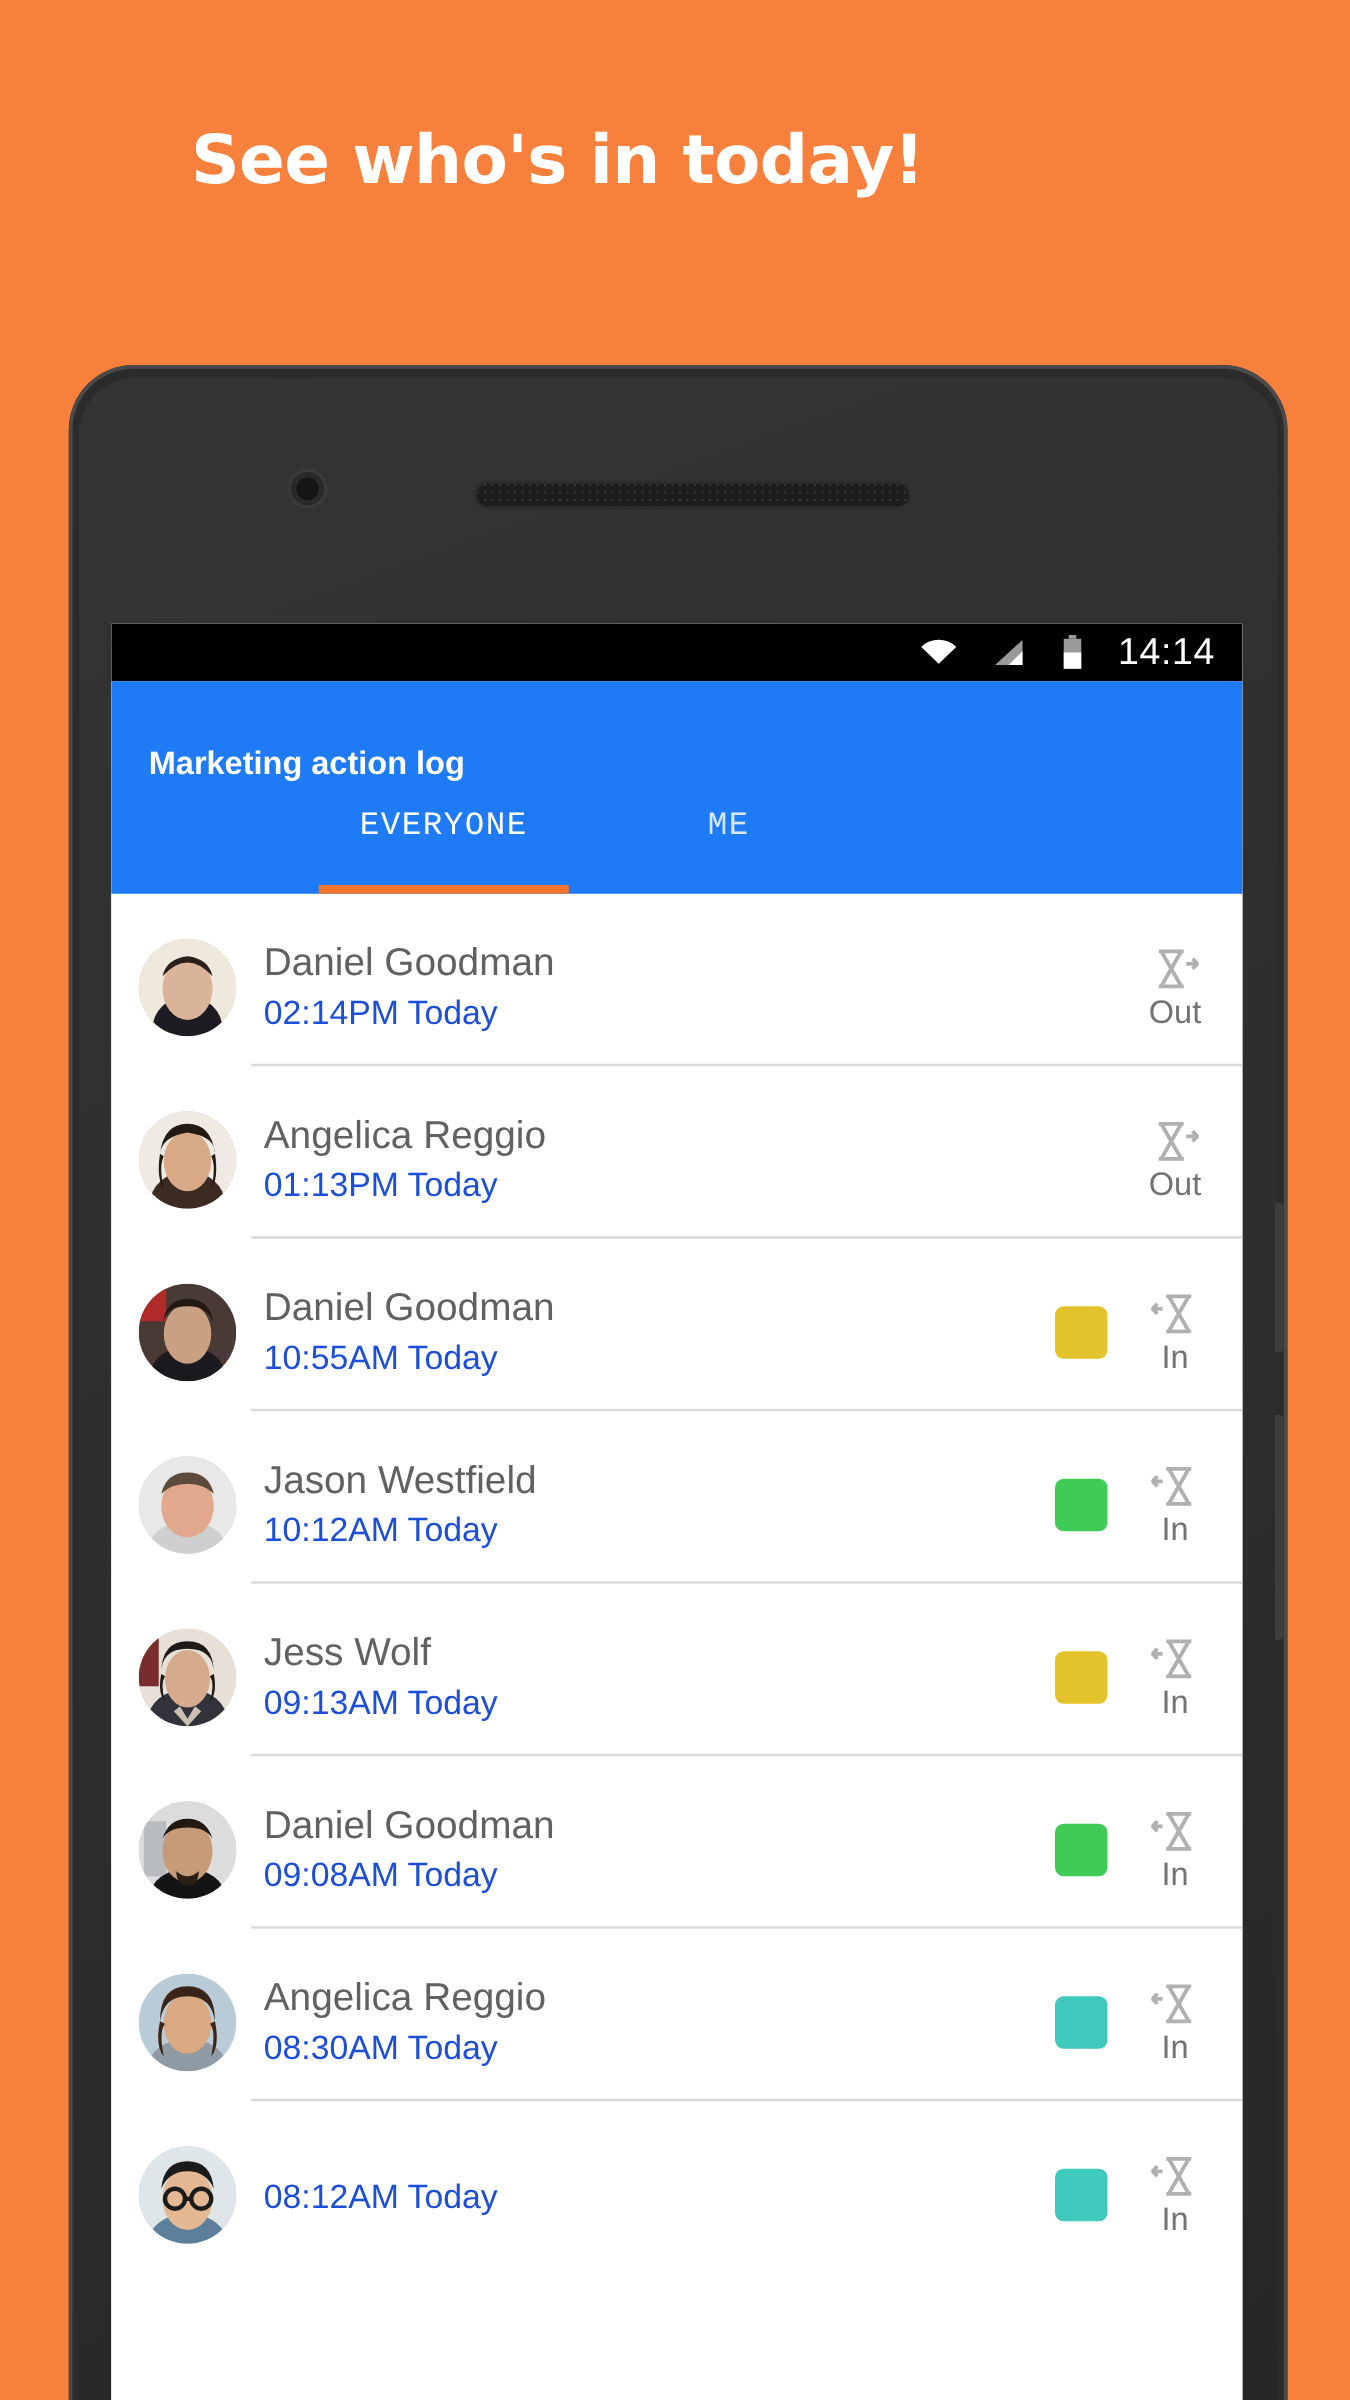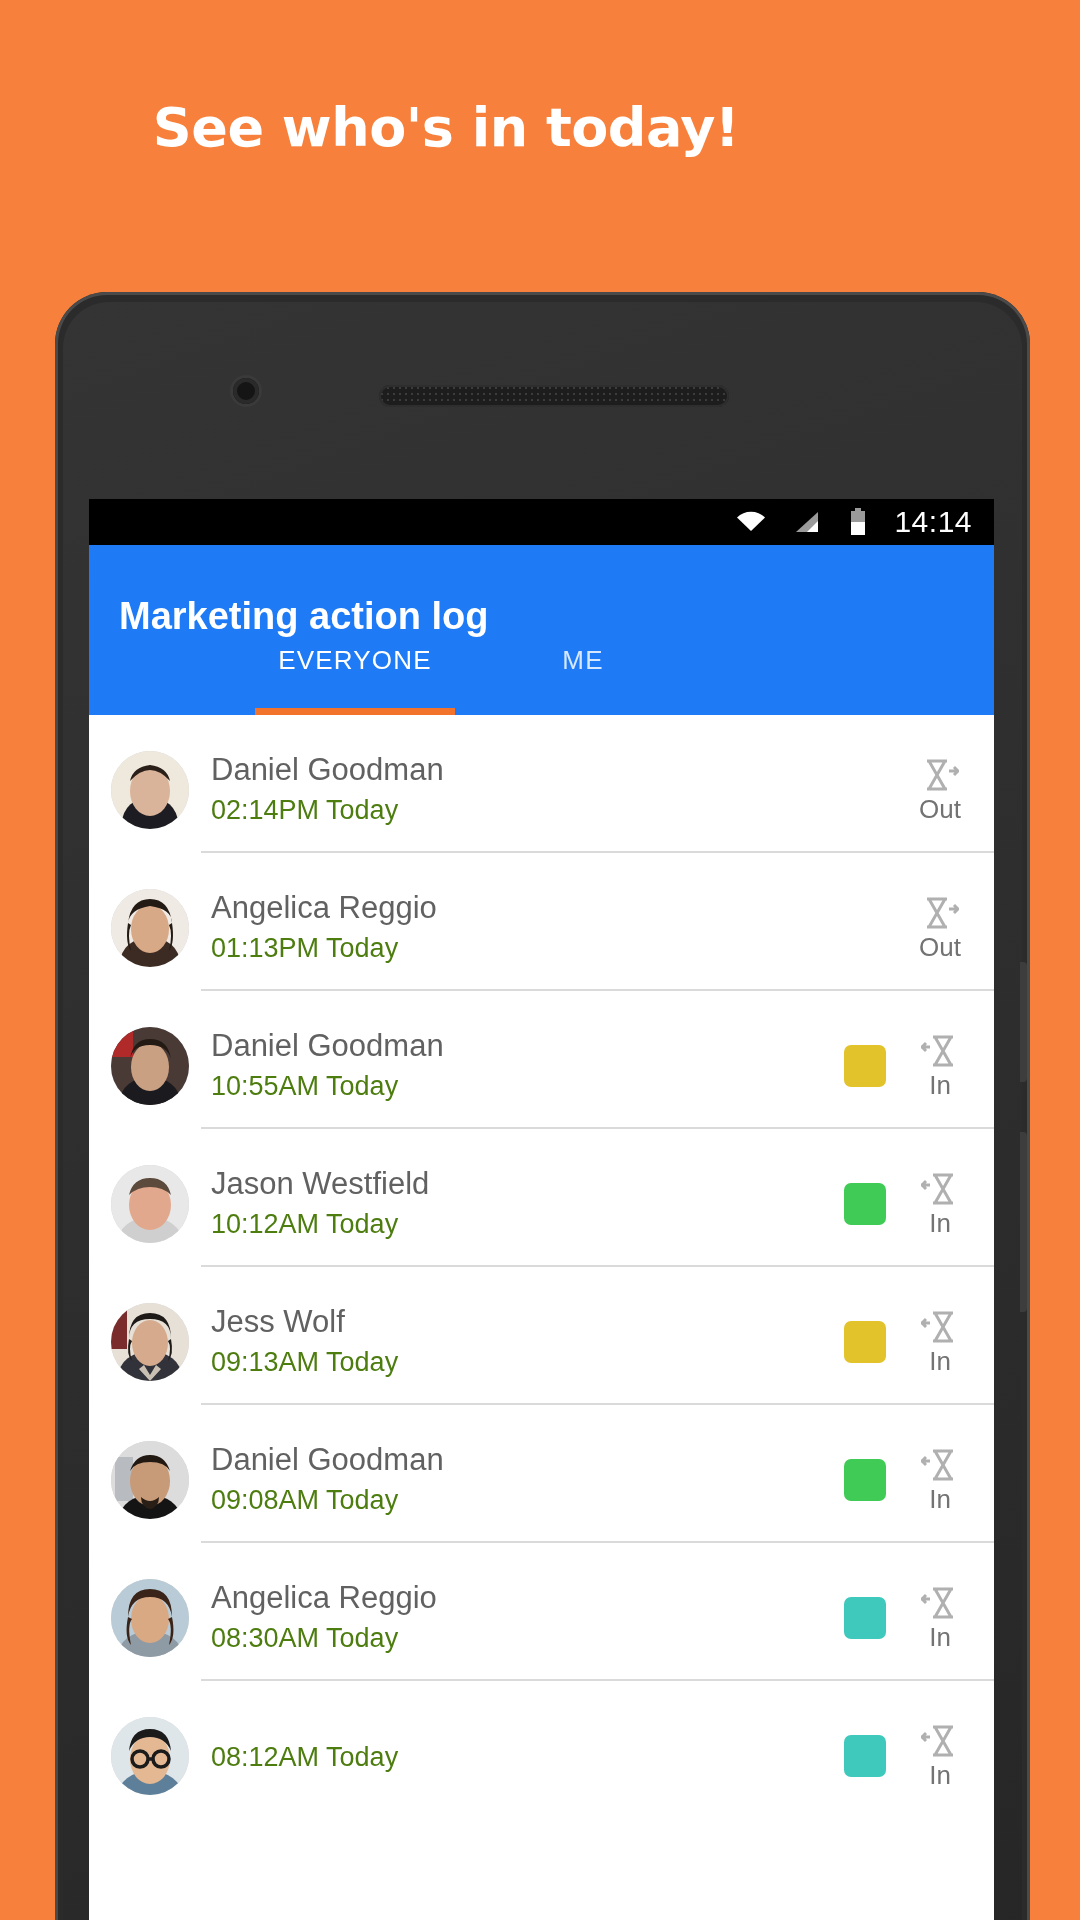--- a/index.html
+++ b/index.html
@@ -130,21 +130,21 @@
   .appbar {
     background: #1E7BF5;
     height: 170px;
     position: relative;
   }
   .appbar-title {
     position: absolute;
     left: 30px;
     top: 50px;
     color: #fff;
-    font-size: 38px;
+    font-size: 26px;
     font-weight: bold;
     font-family: "Liberation Sans", sans-serif;
   }
   .tabs {
     position: absolute;
     bottom: 0;
     left: 0;
     right: 0;
     height: 72px;
     display: flex;
@@ -152,21 +152,21 @@
   .tab {
     flex: 0 0 228px;
     margin-left: 0;
     display: flex;
     align-items: flex-start;
     justify-content: center;
     position: relative;
     color: #D6E8FF;
     font-size: 26px;
     letter-spacing: 1.2px;
-    font-family: Liberation Sans, sans-serif;
+    font-family: Liberation Mono, monospace;
     padding-top: 2px;
   }
   .tab:first-child { margin-left: 152px; }
   .tab.active { color: #FFFFFF; }
   .tab.active::after {
     content: "";
     position: absolute;
     bottom: 0;
     left: 14px;
     right: 14px;
@@ -211,21 +211,21 @@
 
   .row-text { flex: 1 1 auto; padding-left: 22px; }
   .row-name {
     font-size: 31px;
     color: #616161;
     font-family: "Liberation Sans", sans-serif;
     line-height: 1.25;
   }
   .row-time {
     font-size: 27px;
-    color: #4d7c0f;
+    color: #1d4ed8;
     font-family: "Liberation Sans", sans-serif;
     line-height: 1.35;
     margin-top: 2px;
   }
 
   .swatch {
     width: 42px;
     height: 42px;
     border-radius: 7px;
     flex: 0 0 42px;

